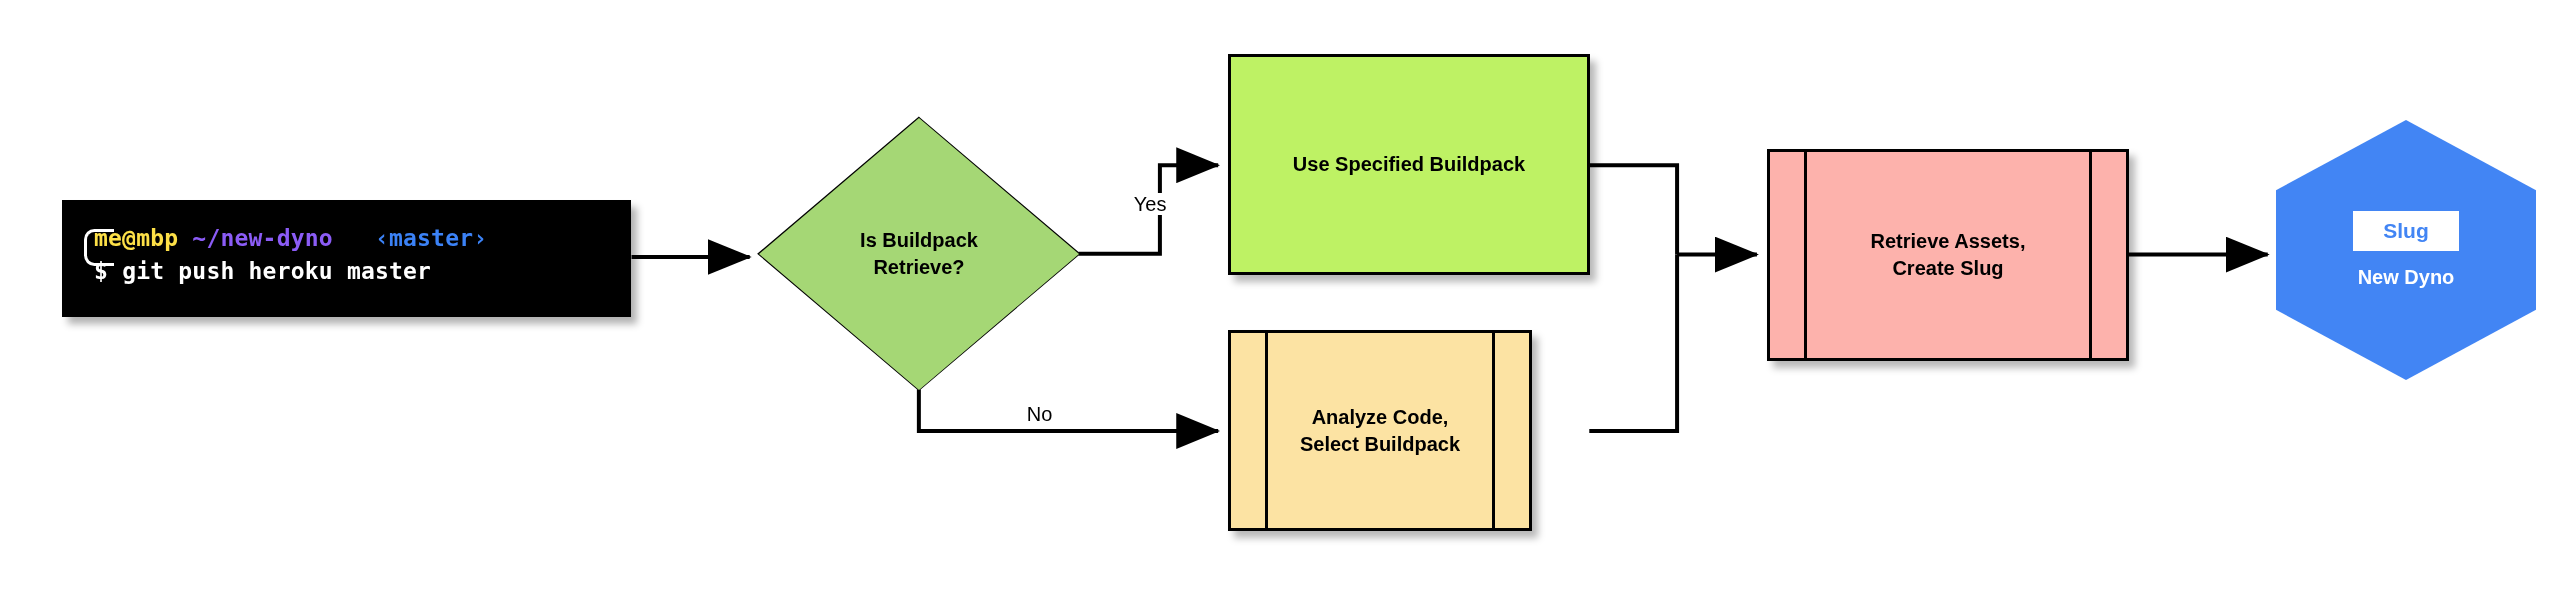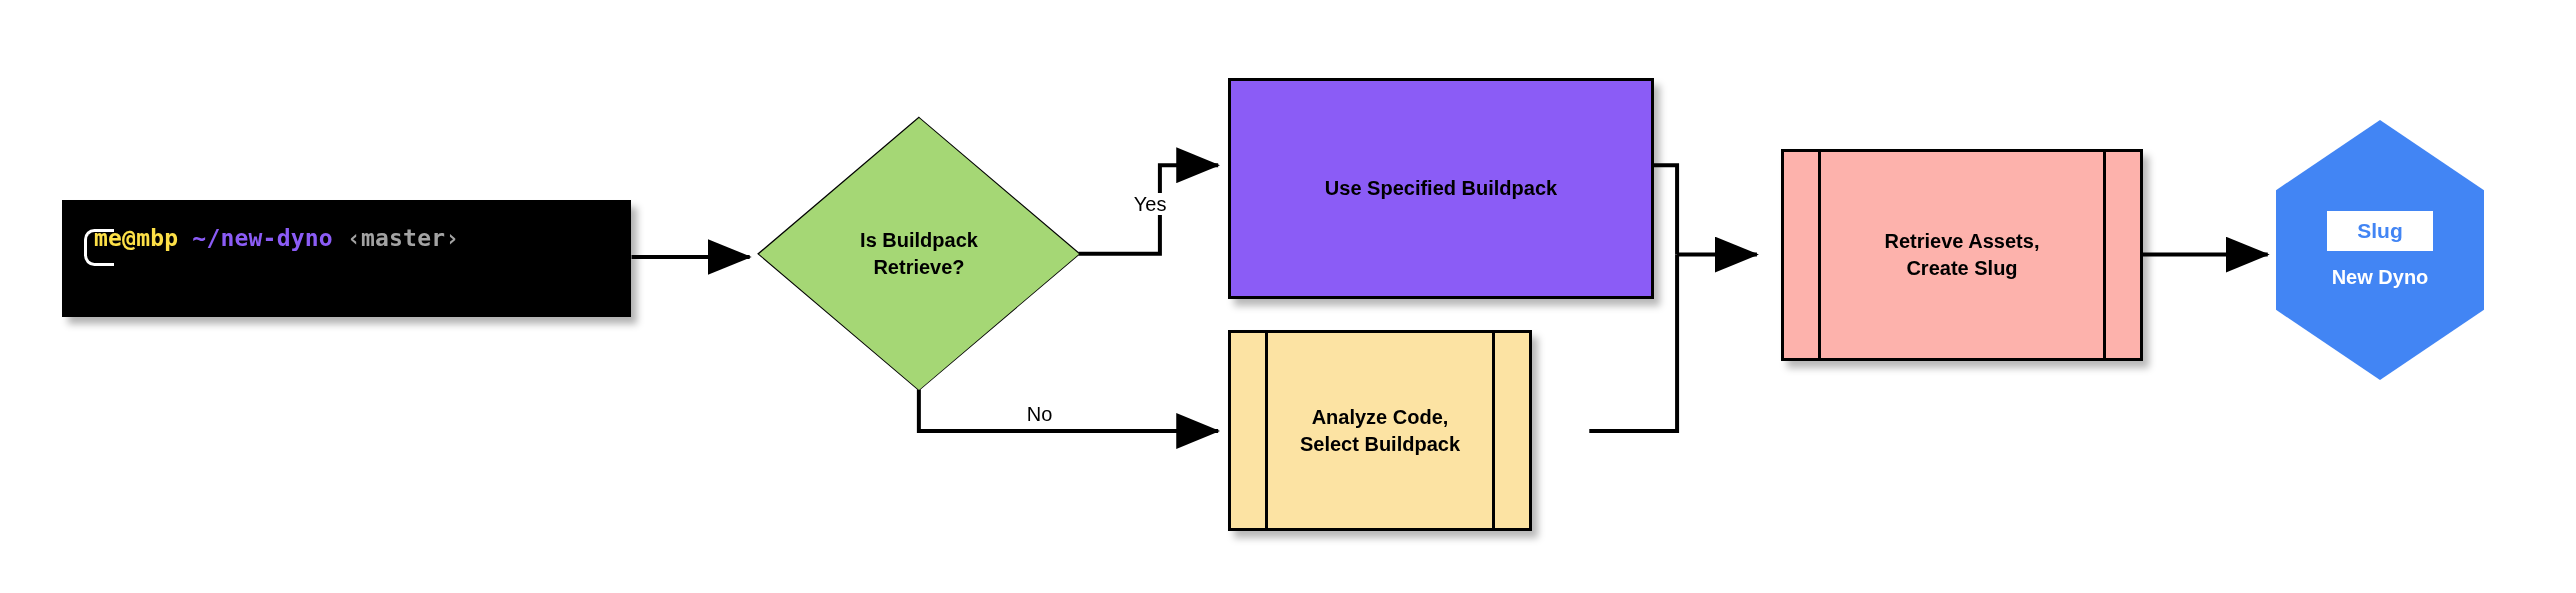--- a/index.html
+++ b/index.html
@@ -46,21 +46,21 @@
   .term-line {
     font-family: "DejaVu Sans Mono", "Liberation Mono", monospace;
     font-size: 23px;
     font-weight: bold;
     line-height: 33px;
     white-space: pre;
     letter-spacing: 0.2px;
   }
   .t-user   { color: #fde047; }
   .t-path   { color: #8b5cf6; }
-  .t-branch { color: #a3a3a3; }
+  .t-branch { color: #3b82f6; margin-left: 28px; }
   .t-cmd    { color: #ffffff; }
   .term-bracket {
     position: absolute;
     left: 22.4px;
     top: 29px;
     width: 30px;
     height: 37px;
     border: 3.2px solid #ffffff;
     border-right: none;
     border-radius: 10.4px 0 0 10.4px;
@@ -118,40 +118,38 @@
   .vrule {
     position: absolute;
     top: -3.2px;
     bottom: -3.2px;
     width: 3.2px;
     background: #000000;
     z-index: 1;
   }
 
   #node-use-buildpack {
-    left: 1228px; top: 54px; width: 426px; height: 221px;
-    background: #8b5cf6;
-    margin-top: 24px;
+    left: 1228px; top: 54px; width: 362px; height: 221px;
+    background: #bef264;
   }
   #node-analyze-code {
     left: 1228px; top: 330px; width: 304px; height: 201px;
     background: #fce3a3;
   }
   #node-retrieve-assets {
     left: 1767px; top: 149px; width: 362px; height: 212px;
     background: #fdb2ac;
-    margin-left: 14px;
   }
 
   
   .hexnode {
     position: absolute;
     left: 2276px;
     top: 120px;
-    width: 208px;
+    width: 260px;
     height: 260px;
   }
   .hexnode .hshape {
     position: absolute;
     inset: 0;
     background: #4285f4;
     clip-path: polygon(50% 0%, 100% 27%, 100% 73%, 50% 100%, 0% 73%, 0% 27%);
     filter: drop-shadow(4.8px 6.4px 5.6px rgba(0,0,0,0.30));
   }
   .hexnode .hinner {
@@ -218,20 +216,21 @@
 
     <path d="M2665,319 L2840,319" fill="none" stroke="#000000" stroke-width="5" marker-end="url(#arrowhead)"></path>
 
     <polygon points="1150,150 1348,318 1150,486 952,318" fill="none" stroke="#000000" stroke-width="6" stroke-linejoin="miter"></polygon>
   </svg>
 
   <div class="terminal">
     <div class="term-bracket"></div>
     <div class="term-inner">
       <div class="term-line"><span class="t-user">me@mbp</span><span class="t-cmd"> </span><span class="t-path">~/new-dyno</span><span class="t-cmd"> </span><span class="t-branch">‹master›</span></div>
+      <div class="term-line"><span class="t-cmd">$</span><span class="t-cmd"> </span><span class="t-cmd">git push heroku master</span></div>
     </div>
   </div>
 
   <div class="decision">
     <div class="dshape"></div>
     <div class="dlabel">
       <span>Is Buildpack</span>
       <span>Retrieve?</span>
     </div>
   </div>

